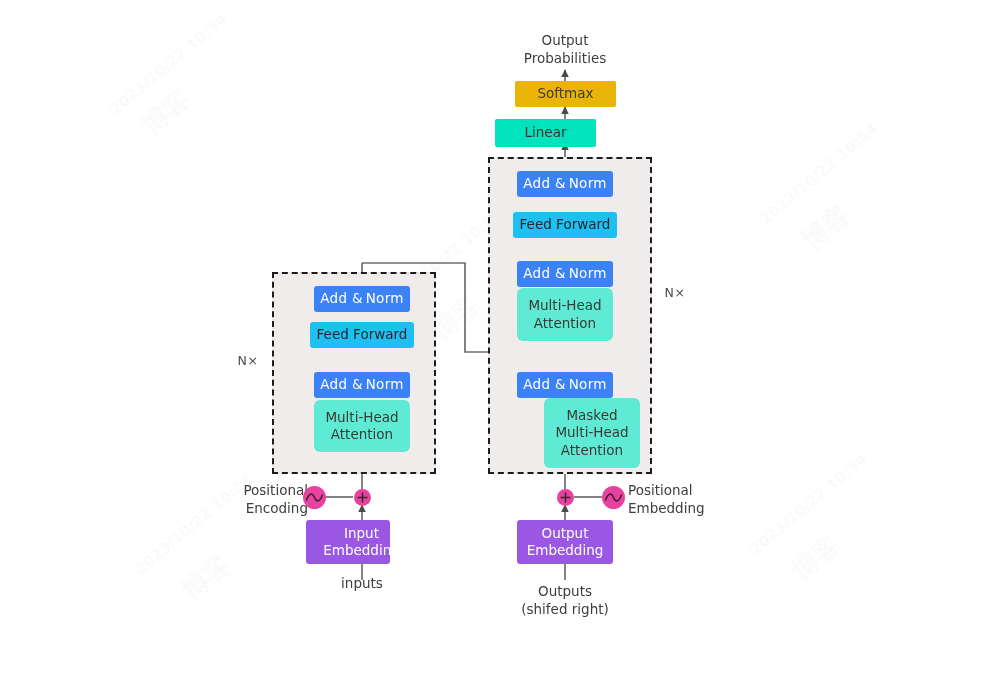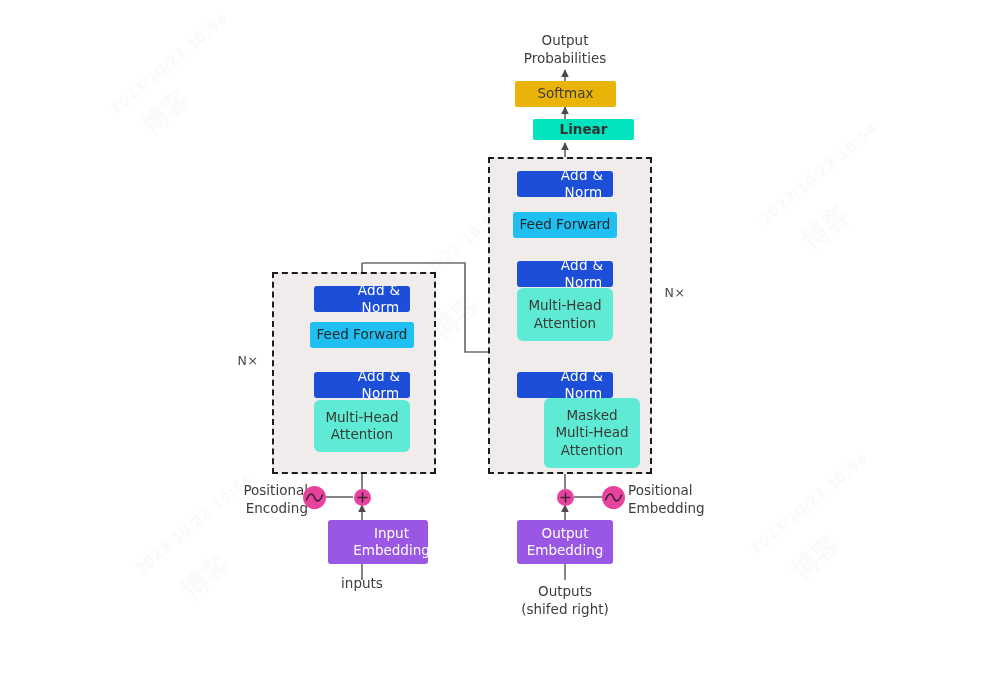--- a/index.html
+++ b/index.html
@@ -48,21 +48,21 @@
     align-items: center;
     justify-content: center;
     text-align: center;
     box-sizing: border-box;
     line-height: 1.28;
     font-size: 13.5px;
     white-space: pre-line;
   }
   .box.softmax   { background:#eab308; color:#3d3d3d; border-radius:2px; }
   .box.linear    { background:#00e3bd; color:#333333; border-radius:2px; }
-  .box.addnorm   { background:#1d4ed8; color:#ffffff; border-radius:3px; letter-spacing:.3px;padding-left:37px; }
+  .box.addnorm   { background:#3b82f6; color:#ffffff; border-radius:3px; letter-spacing:.3px; }
   .box.ff        { background:#1fc0f1; color:#20292e; border-radius:3px; }
   .box.attn      { background:#5eead4; color:#3a3a34; border-radius:6px; }
   .box.embed     { background:#9a57e3; color:#ffffff; border-radius:3px; }
 
   
   .stack {
     position: absolute;
     box-sizing: border-box;
     background: #efeceb;
     border: 2px dashed #1c1c1c;
@@ -188,42 +188,42 @@
 
   <div class="box ff" style="left:310px; top:322px; width:104px; height:26px;">Feed Forward</div>
 
   <div class="box addnorm" style="left:314px; top:372px; width:96px; height:26px;">Add  &amp; Norm</div>
 
   <div class="box attn" style="left:314px; top:400px; width:96px; height:52px;">Multi-Head
 Attention</div>
 
   <div class="lbl nx" style="left:228px; top:353px; width:40px;">N×</div>
 
-  <div class="box embed" style="left:328px; top:520px; width:100px; height:44px;padding-left:27px;">Input
+  <div class="box embed" style="left:306px; top:520px; width:84px; height:44px;padding-left:27px;">Input
 Embedding</div>
 
   <div class="lbl" style="left:312px; top:575px; width:100px;">inputs</div>
 
   <div class="lbl" style="left:216px; top:482px; width:92px; text-align:right;">Positional
 Encoding</div>
 
   <div class="pe-circle" style="left:303px; top:486px; width:23px; height:23px;">
     <svg viewBox="0 0 23 23" width="23" height="23">
       <path d="M3.4,14.4 C6,6.6 9.6,6.6 11.5,11.5 C13.4,16.4 17,16.4 19.6,8.6" fill="none" stroke="#3b2030" stroke-width="1.5"></path>
     </svg>
   </div>
   <div class="plus-circle" style="left:354px; top:489px; width:17px; height:17px;">
     <svg viewBox="0 0 17 17" width="17" height="17">
       <path d="M8.5,3.6 L8.5,13.4 M3.6,8.5 L13.4,8.5" stroke="#3b2030" stroke-width="1.5" fill="none"></path>
     </svg>
   </div>
 
   <div class="box softmax" style="left:515px; top:81px; width:101px; height:26px;">Softmax</div>
 
-  <div class="box linear" style="left:533px; top:119px; width:101px; height:21px;font-weight:bold;">Linear</div>
+  <div class="box linear" style="left:495px; top:119px; width:101px; height:28px;">Linear</div>
 
   <div class="box addnorm" style="left:517px; top:171px; width:96px; height:26px;">Add  &amp; Norm</div>
 
   <div class="box ff" style="left:513px; top:212px; width:104px; height:26px;">Feed Forward</div>
 
   <div class="box addnorm" style="left:517px; top:261px; width:96px; height:26px;">Add  &amp; Norm</div>
 
   <div class="box attn" style="left:517px; top:288px; width:96px; height:53px;">Multi-Head
 Attention</div>
 

